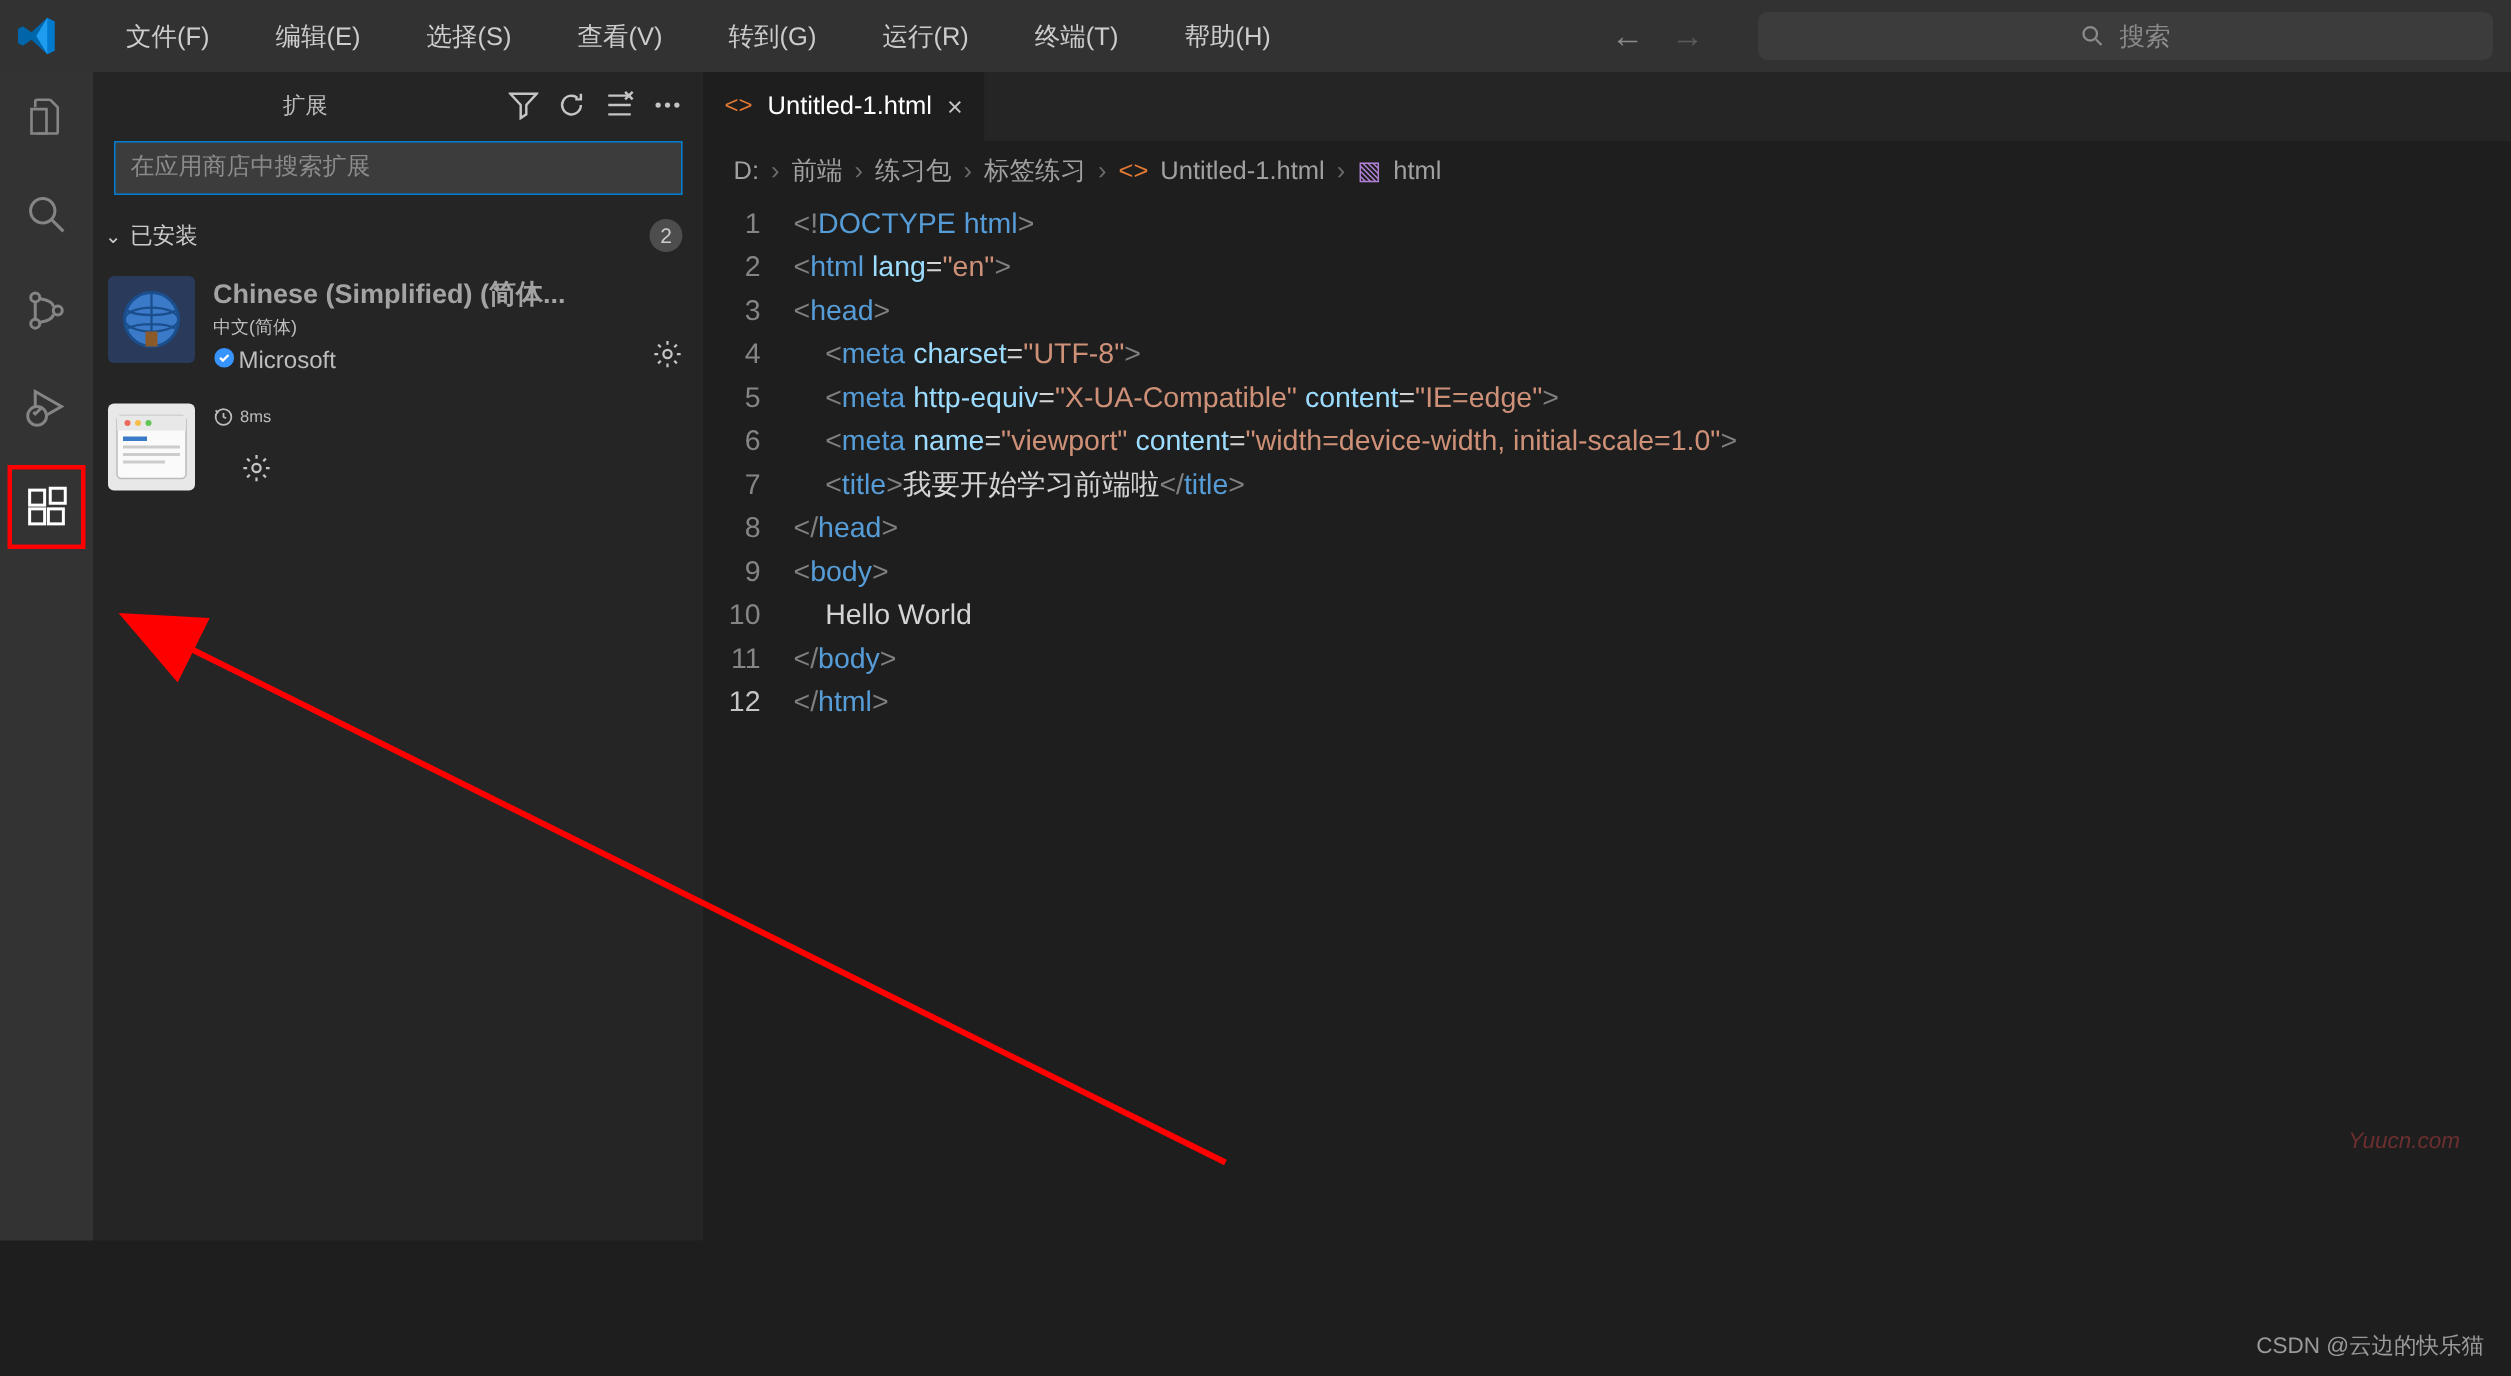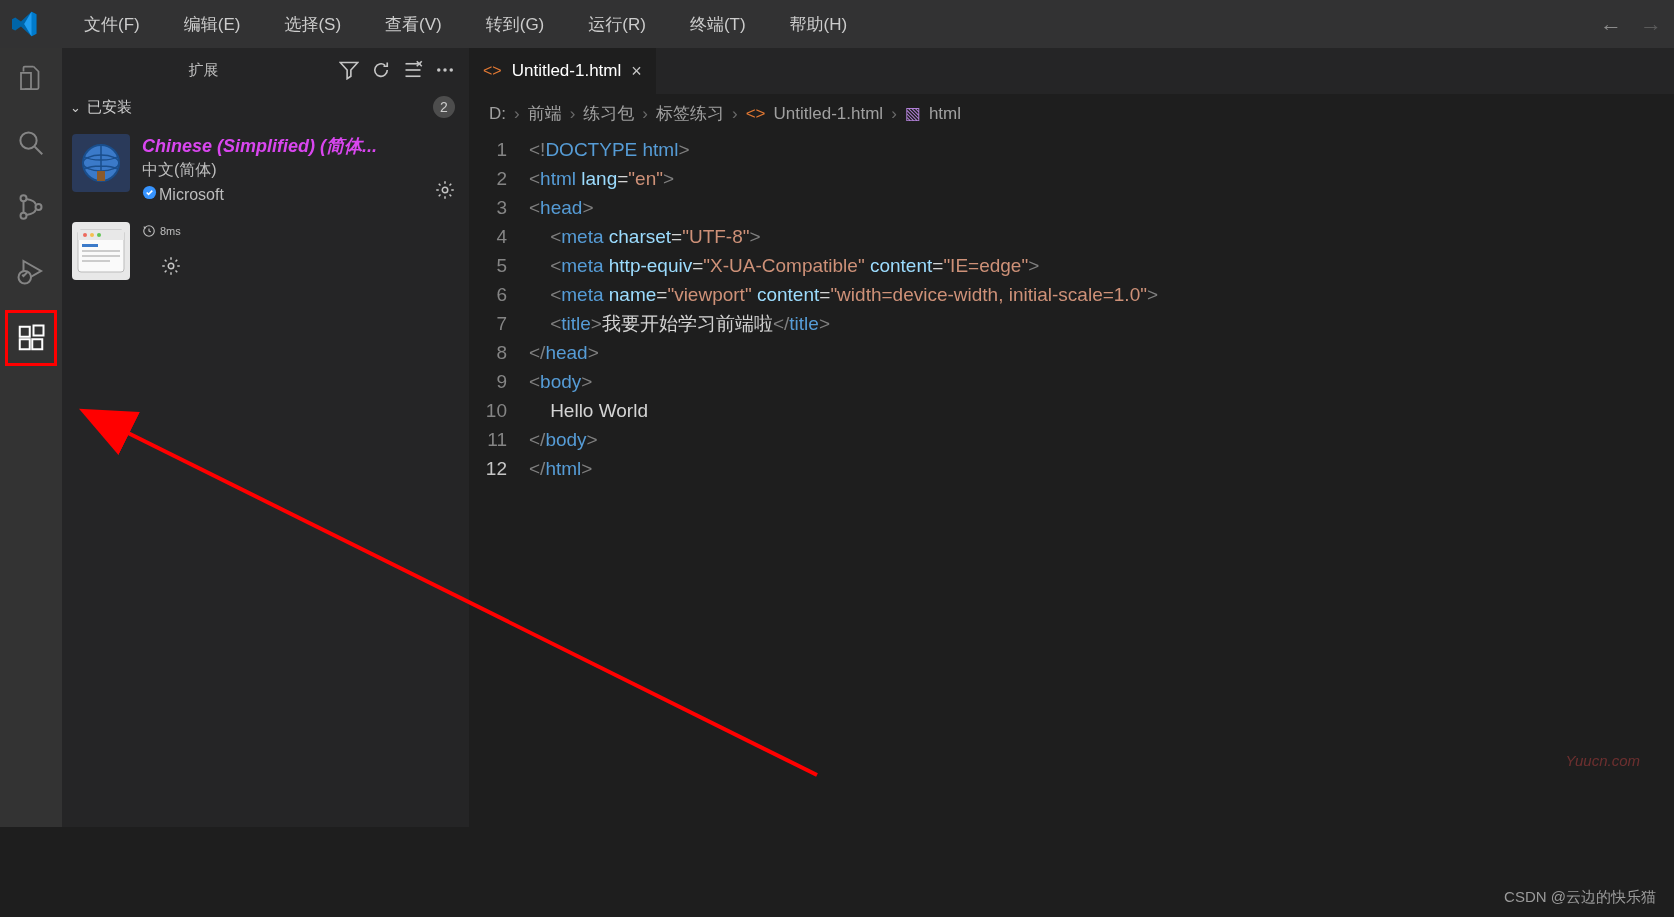--- a/index.html
+++ b/index.html
@@ -35,22 +35,22 @@
 .sb-search input::placeholder{color:#8b8b8b;}
 .sb-section { display:flex; align-items:center; padding:6px 14px 8px 8px; font-size:15px;}
 .sb-section .chev { font-size:13px; margin-right:6px;}
 .sb-section .cnt { margin-left:auto; background:#4d4d4d; color:#cccccc; border-radius:11px; min-width:22px; height:22px; display:flex; align-items:center; justify-content:center; font-size:14px; padding:0 7px;}
 
 .ext-item { display:flex; padding:8px 14px 10px 10px; gap:12px;}
 .ext-icon { width:58px; height:58px; border-radius:4px; flex-shrink:0; display:flex; align-items:center; justify-content:center; }
 .ext-icon.globe { background:#2a3a5a;}
 .ext-icon.browser { background:#e8e8e8;}
 .ext-info { flex:1; min-width:0; }
-.ext-title { font-size:18px; color:#d946ef; font-weight:600; white-space:nowrap; overflow:hidden; text-overflow:ellipsis;font-style:italic;}
-.ext-desc { font-size:16px; color:#bdbdbd; margin-top:2px; white-space:nowrap; overflow:hidden; text-overflow:ellipsis;}
+.ext-title { font-size:18px; color:#a3a3a3; font-weight:600; white-space:nowrap; overflow:hidden; text-overflow:ellipsis;}
+.ext-desc { font-size:12px; color:#bdbdbd; margin-top:2px; white-space:nowrap; overflow:hidden; text-overflow:ellipsis;}
 .ext-pub { font-size:16px; color:#bdbdbd; margin-top:4px; display:flex; align-items:center; gap:2px;}
 .ext-right { display:flex; flex-direction:column; align-items:flex-end; justify-content:space-between; padding-top:2px;}
 .ext-time { font-size:11px; color:#bdbdbd; display:flex; align-items:center; gap:4px;}
 .gear { color:#c5c5c5; cursor:pointer; }
 .gear svg{width:20px;height:20px;}
 .verified svg{width:15px;height:15px;}
 
 
 .editor { flex:1; background:#1e1e1e; display:flex; flex-direction:column; }
 .tabs { height:46px; background:#252526; display:flex; align-items:stretch;}
@@ -88,20 +88,27 @@
   <div class="menu-item">编辑(E)</div>
   <div class="menu-item">选择(S)</div>
   <div class="menu-item">查看(V)</div>
   <div class="menu-item">转到(G)</div>
   <div class="menu-item">运行(R)</div>
   <div class="menu-item">终端(T)</div>
   <div class="menu-item">帮助(H)</div>
   <div class="nav-arrows">
     <span class="nav-arrow">←</span>
     <span class="nav-arrow" style="opacity:.45">→</span>
+    <div class="search-box">
+      <svg viewBox="0 0 16 16">
+          <circle cx="6.5" cy="6.5" r="4.5" fill="none" stroke="#8b8b8b" stroke-width="1.5"></circle>
+          <line x1="10.2" y1="10.2" x2="14" y2="14" stroke="#8b8b8b" stroke-width="1.5"></line>
+        </svg>
+      <span>搜索</span>
+    </div>
   </div>
 </div>
 
 <div class="body">
 
   <div class="activitybar">
     <div class="act-btn">
         <svg viewBox="0 0 24 24" fill="none" stroke="currentColor" stroke-width="1.4">
           <path d="M14 2H7a1 1 0 0 0-1 1v3M14 2l4 4v13a1 1 0 0 1-1 1H7"></path>
           <path d="M4 7h8v13H4z"></path>
@@ -154,20 +161,23 @@
             <line x1="2" y1="8" x2="14" y2="8"></line>
             <line x1="2" y1="13" x2="14" y2="13"></line>
             <line x1="11" y1="1" x2="15" y2="5"></line>
             <line x1="15" y1="1" x2="11" y2="5"></line>
           </svg></span>
       <span class="ico"><svg viewBox="0 0 16 16" fill="currentColor">
             <circle cx="3" cy="8" r="1.4"></circle>
             <circle cx="8" cy="8" r="1.4"></circle>
             <circle cx="13" cy="8" r="1.4"></circle>
           </svg></span>
+    </div>
+    <div class="sb-search">
+      <input placeholder="在应用商店中搜索扩展" style="">
     </div>
     <div class="sb-section">
       <span class="chev">⌄</span>
       <span>已安装</span>
       <span class="cnt">2</span>
     </div>
 
     <div class="ext-item">
       <div class="ext-icon globe">
         <svg width="44" height="44" viewBox="0 0 44 44">

